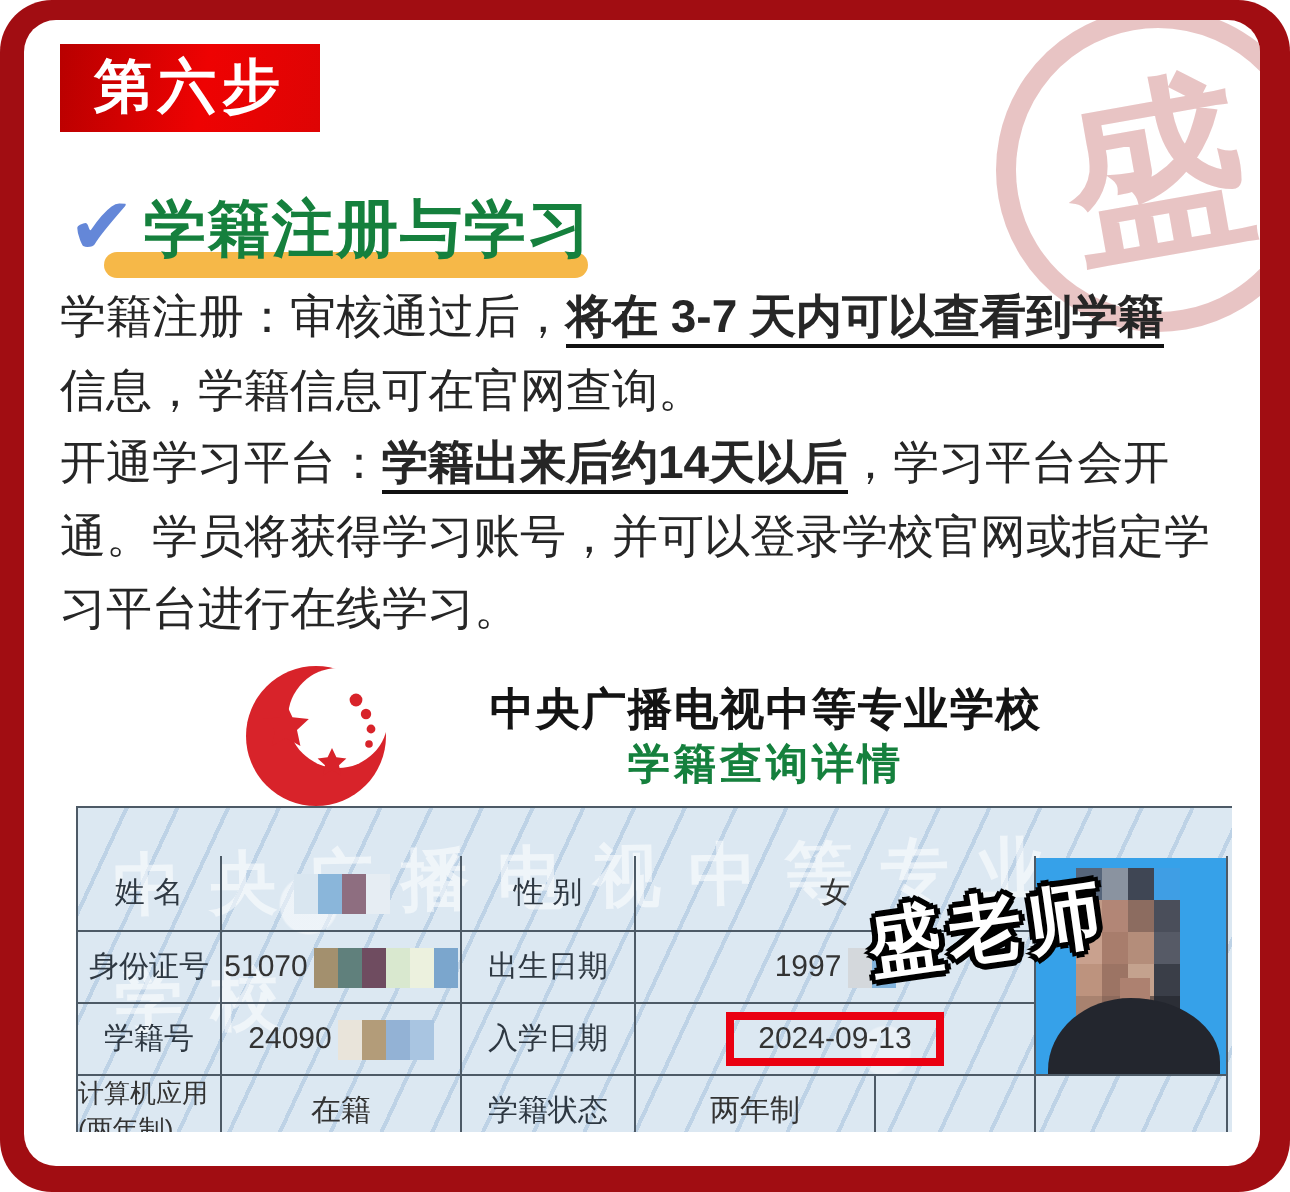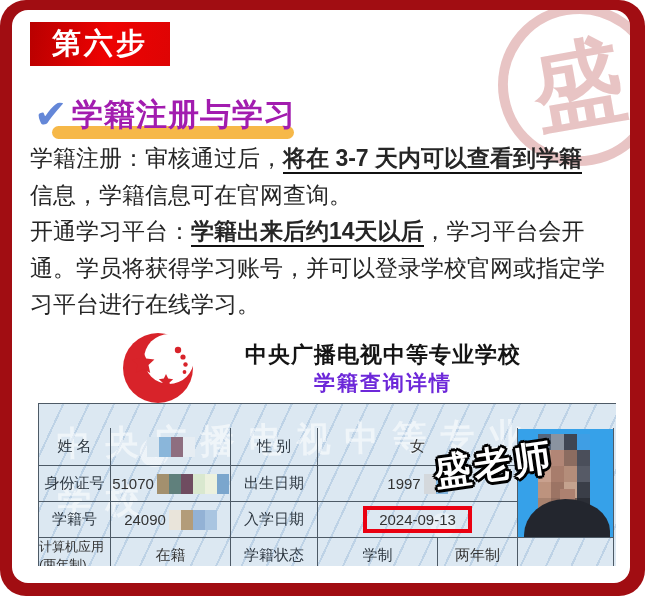--- a/index.html
+++ b/index.html
@@ -8,41 +8,41 @@
   .frame{position:absolute;inset:0;background:#a10d12;border-radius:26px;}
   .page{position:absolute;left:12px;top:10px;right:15px;bottom:13px;background:#fff;border-radius:16px;overflow:hidden;}
 
   
   .seal{position:absolute;left:486px;top:-6px;width:142px;height:142px;border:10px solid rgba(214,148,148,.55);
         border-radius:50%;display:flex;align-items:center;justify-content:center;transform:rotate(-10deg);}
   .seal-char{font-family:"Liberation Serif","DejaVu Serif",serif;font-size:92px;font-weight:700;
         color:rgba(214,148,148,.55);line-height:1;}
 
   
-  .step-badge{position:absolute;left:18px;top:12px;width:140px;height:44px;
+  .step-badge{position:absolute;left:18px;top:12px;width:130px;height:44px;
         background:linear-gradient(100deg,#b80000 0%,#ee0202 55%,#de0404 100%);
         color:#fff;font-family:"Liberation Serif","DejaVu Serif",serif;font-weight:700;font-size:29px;
         display:flex;align-items:center;justify-content:center;letter-spacing:3px;}
 
   
   .heading-bar{position:absolute;left:40px;top:116px;width:242px;height:13px;background:#f6b848;border-radius:7px;}
   .check{position:absolute;left:22px;top:84px;font-size:40px;color:#6487d8;line-height:1;}
-  .heading-text{position:absolute;left:60px;top:84px;font-size:31px;font-weight:900;color:#a21caf;letter-spacing:1px;}
+  .heading-text{position:absolute;left:60px;top:84px;font-size:31px;font-weight:900;color:#15803d;letter-spacing:1px;}
 
   
   .body-text{position:absolute;left:18px;top:130px;width:596px;font-size:23px;line-height:36.5px;color:#262626;}
   .bline{white-space:nowrap;}
   .strong-u{font-weight:700;border-bottom:2.5px solid #111;padding-bottom:1px;}
 
   
   .card-header{position:absolute;left:108px;top:320px;display:flex;align-items:center;}
   .logo{width:76px;height:76px;}
   .titles{margin-left:22px;text-align:center;width:330px;}
   .title-main{font-size:22px;font-weight:800;color:#141414;line-height:28px;letter-spacing:1px;}
-  .title-sub{font-size:21px;font-weight:800;color:#6d28d9;line-height:27px;letter-spacing:2px;}
+  .title-sub{font-size:21px;font-weight:800;color:#15803d;line-height:27px;letter-spacing:2px;}
 
   
   .table-wrap{position:absolute;left:26px;top:393px;width:577px;height:162px;overflow:hidden;
         border-top:1px solid #4d5a66;border-left:1px solid #4d5a66;
         background:#dce8f2;
         background-image:
           radial-gradient(circle at 20% 30%, rgba(255,255,255,.5) 0 14px, transparent 15px),
           radial-gradient(circle at 70% 75%, rgba(255,255,255,.4) 0 12px, transparent 13px),
           repeating-linear-gradient(115deg, transparent 0 21px, rgba(140,175,210,.38) 21px 23px);}
   .tgrid{display:grid;grid-template-columns:72px 120px 87px 120px 80px 96px;grid-template-rows:38px 36px 36px 36px 30px;margin-top:24px;}
@@ -174,21 +174,20 @@
             <span><span class="mblock-sm" style="background: rgb(233, 228, 218);"></span><span class="mblock-sm" style="background: rgb(179, 156, 121);"></span><span class="mblock-sm" style="background: rgb(147, 178, 213);"></span><span class="mblock-sm" style="background: rgb(169, 197, 225);"></span></span>
         </div>
         <div class="cell">入学日期</div>
         <div class="cell val span2">
           <span class="red-box">2024-09-13</span>
         </div>
 
         <div class="cell val small">计算机应用(两年制)</div>
         <div class="cell val">在籍</div>
         <div class="cell">学籍状态</div>
-        <div class="cell">学制</div>
         <div class="cell val">两年制</div>
 
         <div class="cell"></div>
         <div class="cell"></div>
         <div class="cell"></div>
         <div class="cell"></div>
         <div class="cell"></div>
         <div class="cell"></div>
       </div>
     </div>

